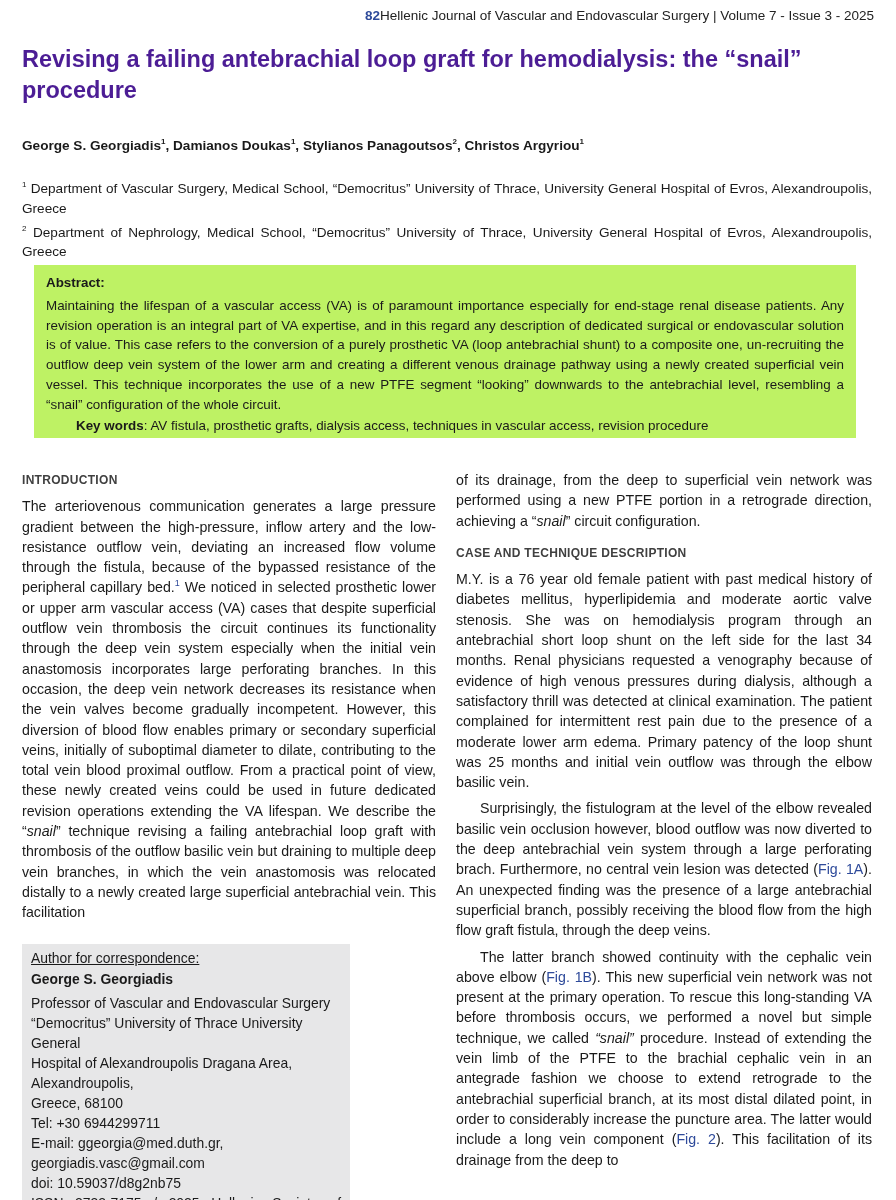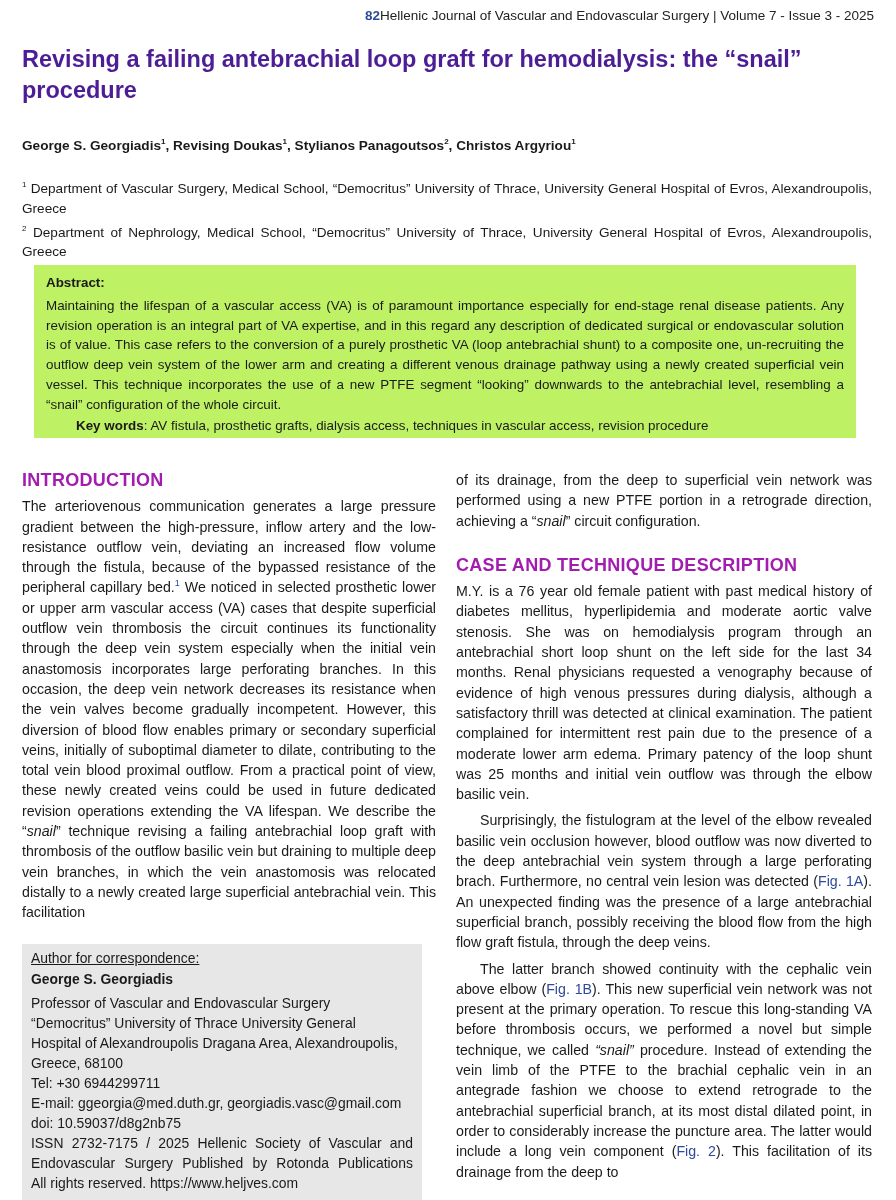--- a/index.html
+++ b/index.html
@@ -20,47 +20,47 @@
   .abstract { position: absolute; top: 265px; left: 34px; width: 822px; height: 173px;
               background: #bef264; box-sizing: border-box; padding: 8px 12px 0 12px;
               font-size: 13.4px; line-height: 19.8px; }
   .abstract-heading { font-weight: bold; margin-bottom: 3px; }
   .abstract-text { text-align: justify; }
   .keywords { margin-top: 1px; }
   .keywords b { font-weight: bold; padding-left: 30px; }
   .col { position: absolute; font-size: 14.2px; line-height: 20.3px; text-align: justify; }
   .col-left { top: 470px; left: 22px; width: 414px; }
   .col-right { top: 470px; left: 456px; width: 416px; }
-  .section-heading { color: #a21caf; font-weight: bold; font-size: 18px;
+  .section-heading { color: #404040; font-weight: bold; font-size: 12px;
                      letter-spacing: 0.3px; margin: 0 0 6px 0; }
   p { margin: 0; }
   .indent { text-indent: 24px; margin-top: 6px; }
   .fig-ref { color: #2e4a9a; }
   .ref-sup { color: #2e4a9a; font-size: 9px; vertical-align: super; line-height: 0; }
-  .corr { position: absolute; top: 944px; left: 22px; width: 400px; height: 256px;
+  .corr { position: absolute; top: 944px; left: 22px; width: 328px; height: 256px;
           background: #e7e7e8; box-sizing: border-box; padding: 4px 9px 0 9px;
           font-size: 13.9px; line-height: 20px; }
   .corr-heading { text-decoration: underline; margin-bottom: 1px; }
   .corr-name { font-weight: bold; margin-bottom: 4px; }
   .corr-justify { text-align: justify; text-align-last: justify; }
   .corr-last { text-align: left; }
 </style>
 </head>
 <body>
 
 <div class="running-head">
   <span class="page-num">82</span>
   <span class="journal">Hellenic Journal of Vascular and Endovascular Surgery | Volume 7 - Issue 3 - 2025</span>
 </div>
 
 <h1 class="title">Revising a failing antebrachial loop graft for hemodialysis: the “snail” procedure</h1>
 
 <div class="authors">
   <span>George S. Georgiadis</span><sup>1</sup>,
-  <span>Revising Doukas</span><sup>1</sup>,
+  <span>Damianos Doukas</span><sup>1</sup>,
   <span>Stylianos Panagoutsos</span><sup>2</sup>,
   <span>Christos Argyriou</span><sup>1</sup>
 </div>
 
 <div class="affils">
   <div class="affil"><sup>1</sup> <span>Department of Vascular Surgery, Medical School, “Democritus” University of Thrace, University General Hospital of Evros, Alexandroupolis, Greece</span></div>
   <div class="affil"><sup>2</sup> <span>Department of Nephrology, Medical School, “Democritus” University of Thrace, University General Hospital of Evros, Alexandroupolis, Greece</span></div>
 </div>
 
 <div class="abstract">
@@ -84,17 +84,17 @@
   <div>Tel: +30 6944299711</div>
   <div>E-mail: ggeorgia@med.duth.gr, georgiadis.vasc@gmail.com</div>
   <div>doi: 10.59037/d8g2nb75</div>
   <div class="corr-justify">ISSN 2732-7175 / 2025 Hellenic Society of Vascular and</div>
   <div class="corr-justify">Endovascular Surgery Published by Rotonda Publications</div>
   <div class="corr-last">All rights reserved. https://www.heljves.com</div>
 </div>
 
 <div class="col col-right">
   <p><span>of its drainage, from the deep to superficial vein network was performed using a new PTFE portion in a retrograde direction, achieving a “</span><em>snail</em><span>” circuit configuration.</span></p>
-  <h2 class="section-heading" style="margin-top:24px;">CASE AND TECHNIQUE DESCRIPTION</h2>
+  <h2 class="section-heading" style="margin-top:12px;">CASE AND TECHNIQUE DESCRIPTION</h2>
   <p>M.Y. is a 76 year old female patient with past medical history of diabetes mellitus, hyperlipidemia and moderate aortic valve stenosis. She was on hemodialysis program through an antebrachial short loop shunt on the left side for the last 34 months. Renal physicians requested a venography because of evidence of high venous pressures during dialysis, although a satisfactory thrill was detected at clinical examination. The patient complained for intermittent rest pain due to the presence of a moderate lower arm edema. Primary patency of the loop shunt was 25 months and initial vein outflow was through the elbow basilic vein.</p>
   <p class="indent"><span>Surprisingly, the fistulogram at the level of the elbow revealed basilic vein occlusion however, blood outflow was now diverted to the deep antebrachial vein system through a large perforating brach. Furthermore, no central vein lesion was detected (</span><a class="fig-ref">Fig. 1A</a><span>). An unexpected finding was the presence of a large antebrachial superficial branch, possibly receiving the blood flow from the high flow graft fistula, through the deep veins.</span></p>
   <p class="indent"><span>The latter branch showed continuity with the cephalic vein above elbow (</span><a class="fig-ref">Fig. 1B</a><span>). This new superficial vein network was not present at the primary operation. To rescue this long-standing VA before thrombosis occurs, we performed a novel but simple technique, we called </span><em>“snail”</em><span> procedure. Instead of extending the vein limb of the PTFE to the brachial cephalic vein in an antegrade fashion we choose to extend retrograde to the antebrachial superficial branch, at its most distal dilated point, in order to considerably increase the puncture area. The latter would include a long vein component (</span><a class="fig-ref">Fig. 2</a><span>). This facilitation of its drainage from the deep to</span></p>
 </div>
 
 </body></html>

